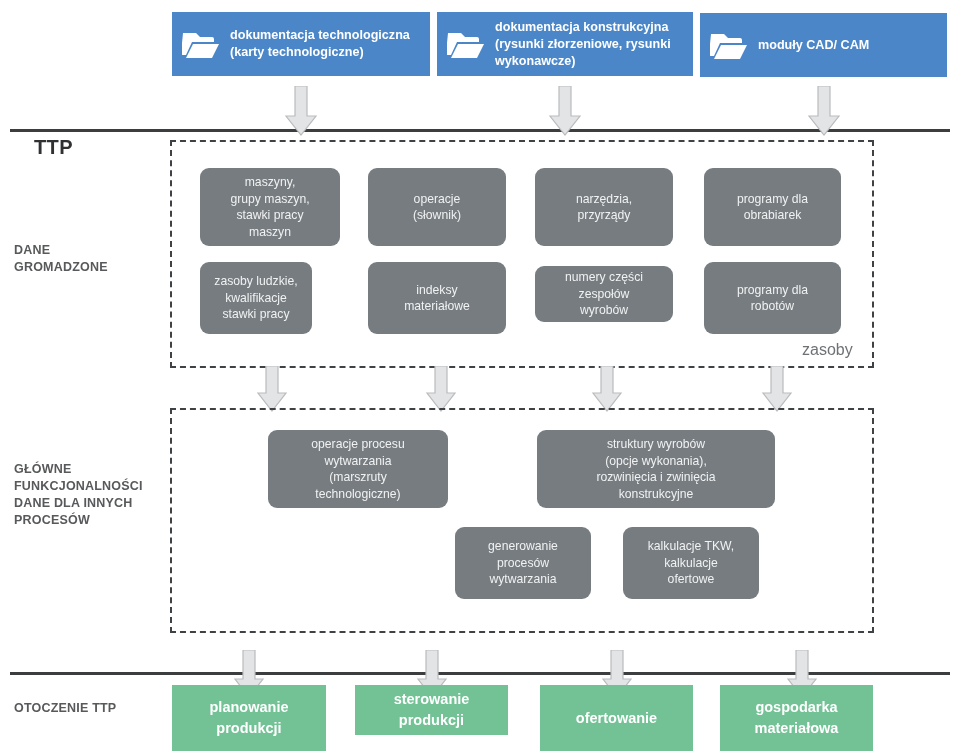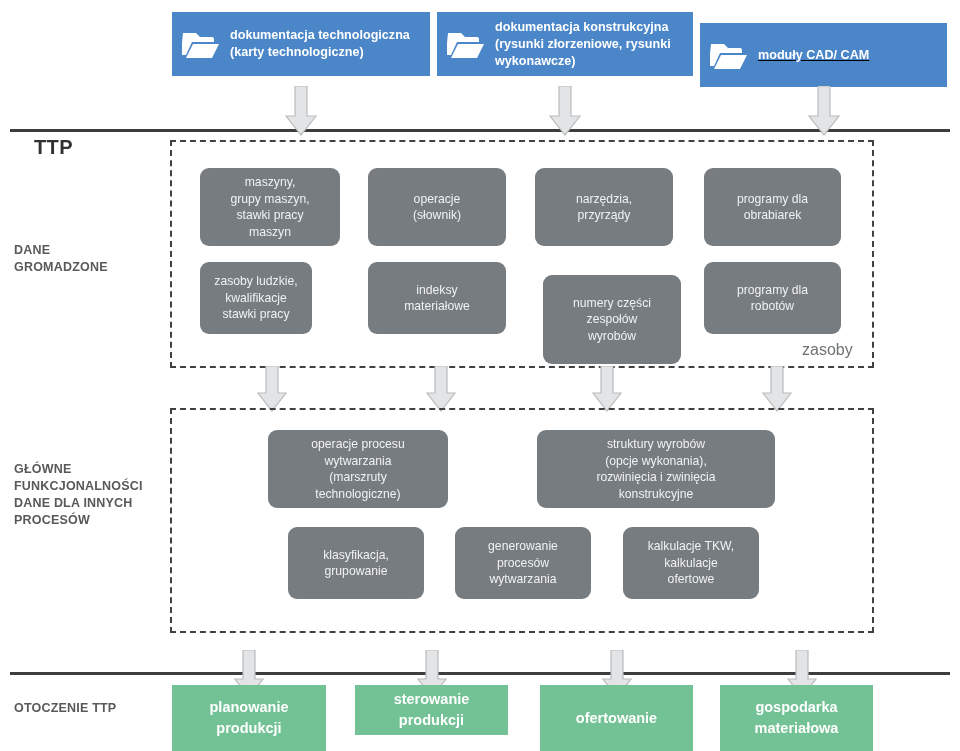--- a/index.html
+++ b/index.html
@@ -139,21 +139,21 @@
   <div class="abs src-box" style="left:437px; top:12px; width:256px; height:64px;">
     <svg class="src-icon" width="38" height="30" viewBox="0 0 38 30">
       <path d="M1,4 h13 l4,4 h12 a2,2 0 0 1 2,2 v3 h-22 l-6,13 h-3 a2,2 0 0 1 -2,-2 z" fill="#ffffff"></path>
       <path d="M11,15 h26 l-7,14 h-26 z" fill="#ffffff"></path>
     </svg>
     <div class="src-text">dokumentacja konstrukcyjna
 (rysunki złorzeniowe, rysunki
 wykonawcze)</div>
   </div>
 
-  <div class="abs src-box" style="left:700px; top:23px; width:247px; height:64px;text-decoration:underline;">
+  <div class="abs src-box" style="left:700px; top:13px; width:247px; height:64px;">
     <svg class="src-icon" width="38" height="30" viewBox="0 0 38 30">
       <path d="M1,4 h13 l4,4 h12 a2,2 0 0 1 2,2 v3 h-22 l-6,13 h-3 a2,2 0 0 1 -2,-2 z" fill="#ffffff"></path>
       <path d="M11,15 h26 l-7,14 h-26 z" fill="#ffffff"></path>
     </svg>
     <div class="src-text">moduły CAD/ CAM</div>
   </div>
 
   <svg class="abs arrow" style="left:283px; top:86px;" width="36" height="50" viewBox="0 0 36 50">
     <path d="M12,0 h12 v30 h9 L18,49 L3,30 h9 z" fill="#e3e4e5" stroke="#b9bbbd" stroke-width="1.2"></path>
   </svg>
@@ -177,21 +177,21 @@
   <div class="abs gbox" style="left:535px; top:168px; width:138px; height:78px;">narzędzia,
 przyrządy</div>
   <div class="abs gbox" style="left:704px; top:168px; width:137px; height:78px;">programy dla
 obrabiarek</div>
 
   <div class="abs gbox" style="left:200px; top:262px; width:112px; height:72px;">zasoby ludzkie,
 kwalifikacje
 stawki pracy</div>
   <div class="abs gbox" style="left:368px; top:262px; width:138px; height:72px;">indeksy
 materiałowe</div>
-  <div class="abs gbox" style="left:535px; top:275px; width:138px; height:89px;margin-left:8px;">numery części
+  <div class="abs gbox" style="left:535px; top:266px; width:138px; height:56px;">numery części
 zespołów
 wyrobów</div>
   <div class="abs gbox" style="left:704px; top:262px; width:137px; height:72px;">programy dla
 robotów</div>
 
   <svg class="abs arrow" style="left:255px; top:366px;" width="34" height="46" viewBox="0 0 34 46">
     <path d="M11,0 h12 v27 h8 L17,45 L3,27 h8 z" fill="#e3e4e5" stroke="#b9bbbd" stroke-width="1.2"></path>
   </svg>
   <svg class="abs arrow" style="left:424px; top:366px;" width="34" height="46" viewBox="0 0 34 46">
     <path d="M11,0 h12 v27 h8 L17,45 L3,27 h8 z" fill="#e3e4e5" stroke="#b9bbbd" stroke-width="1.2"></path>
@@ -207,22 +207,20 @@
 
   <div class="abs gbox" style="left:268px; top:430px; width:180px; height:78px;">operacje procesu
 wytwarzania
 (marszruty
 technologiczne)</div>
   <div class="abs gbox" style="left:537px; top:430px; width:238px; height:78px;">struktury wyrobów
 (opcje wykonania),
 rozwinięcia i zwinięcia
 konstrukcyjne</div>
 
-  <div class="abs gbox" style="left:288px; top:527px; width:136px; height:72px;">klasyfikacja,
-grupowanie</div>
   <div class="abs gbox" style="left:455px; top:527px; width:136px; height:72px;">generowanie
 procesów
 wytwarzania</div>
   <div class="abs gbox" style="left:623px; top:527px; width:136px; height:72px;">kalkulacje TKW,
 kalkulacje
 ofertowe</div>
 
   <svg class="abs arrow" style="left:232px; top:650px;" width="34" height="48" viewBox="0 0 34 48">
     <path d="M11,0 h12 v29 h8 L17,47 L3,29 h8 z" fill="#e3e4e5" stroke="#b9bbbd" stroke-width="1.2"></path>
   </svg>

